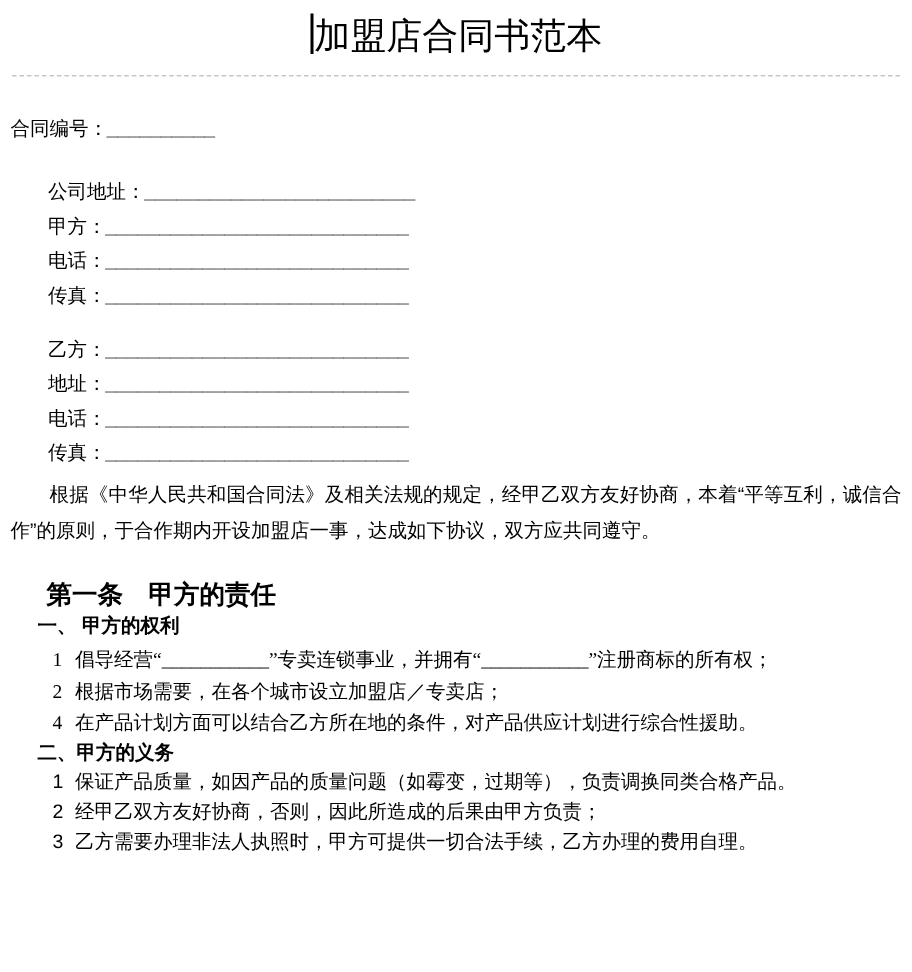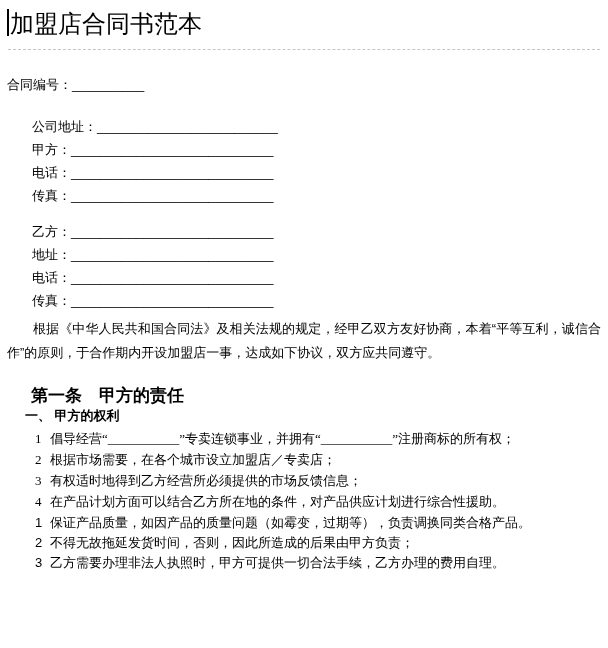--- a/index.html
+++ b/index.html
@@ -16,21 +16,21 @@
     color: #000000;
   }
   .page {
     padding: 0 7px;
     box-sizing: border-box;
     width: 608px;
   }
   
   .title-row {
     padding-top: 9px;
-    text-align: left;
+    text-align: center;
     font-family: Liberation Serif, serif;
     font-size: 24px;
     line-height: 28px;
     white-space: nowrap;
   }
   .caret {
     display: inline-block;
     width: 2px;
     height: 27px;
     background: #000;
@@ -53,21 +53,21 @@
   .contract-no {
     margin-top: 27px;
     line-height: 16px;
   }
   .field-group {
     margin-left: 25px;
     line-height: 23px;
   }
   .group-a { margin-top: 22px; }
   .group-b { margin-top: 13px; }
-  .blank { letter-spacing: 0; }
+  .blank { letter-spacing: 0; font-style: italic; }
   .intro {
     margin-top: 5px;
     line-height: 24px;
     text-indent: 2em;
     text-align: justify;
   }
   .sec-heading {
     margin-top: 22px;
     margin-left: 24px;
     font-weight: bold;
@@ -149,33 +149,31 @@
   <div class="sub-heading rights">一、 甲方的权利</div>
 
   <ul class="item-list rights">
     <li class="item">
       <span class="num">1</span><span>倡导经营“___________”专卖连锁事业，并拥有“___________”注册商标的所有权；</span>
     </li>
     <li class="item">
       <span class="num">2</span><span>根据市场需要，在各个城市设立加盟店／专卖店；</span>
     </li>
     <li class="item">
-      <span class="num">3</span><span>有权适时地得到乙方经营所必须提供的市场反馈信息；</span>
-    </li>
-    <li class="item">
       <span class="num">4</span><span>在产品计划方面可以结合乙方所在地的条件，对产品供应计划进行综合性援助。</span>
     </li>
   </ul>
 
+  <div class="sub-heading obligations">二、甲方的义务</div>
 
   <ul class="item-list obligations">
     <li class="item">
       <span class="num">1</span><span>保证产品质量，如因产品的质量问题（如霉变，过期等），负责调换同类合格产品。</span>
     </li>
     <li class="item">
-      <span class="num">2</span><span>不得无故拖延发货时间，否则，因此所造成的后果由甲方负责；</span>
+      <span class="num">2</span><span>经甲乙双方友好协商，否则，因此所造成的后果由甲方负责；</span>
     </li>
     <li class="item">
       <span class="num">3</span><span>乙方需要办理非法人执照时，甲方可提供一切合法手续，乙方办理的费用自理。</span>
     </li>
   </ul>
 
 </div>
 
 </body></html>

